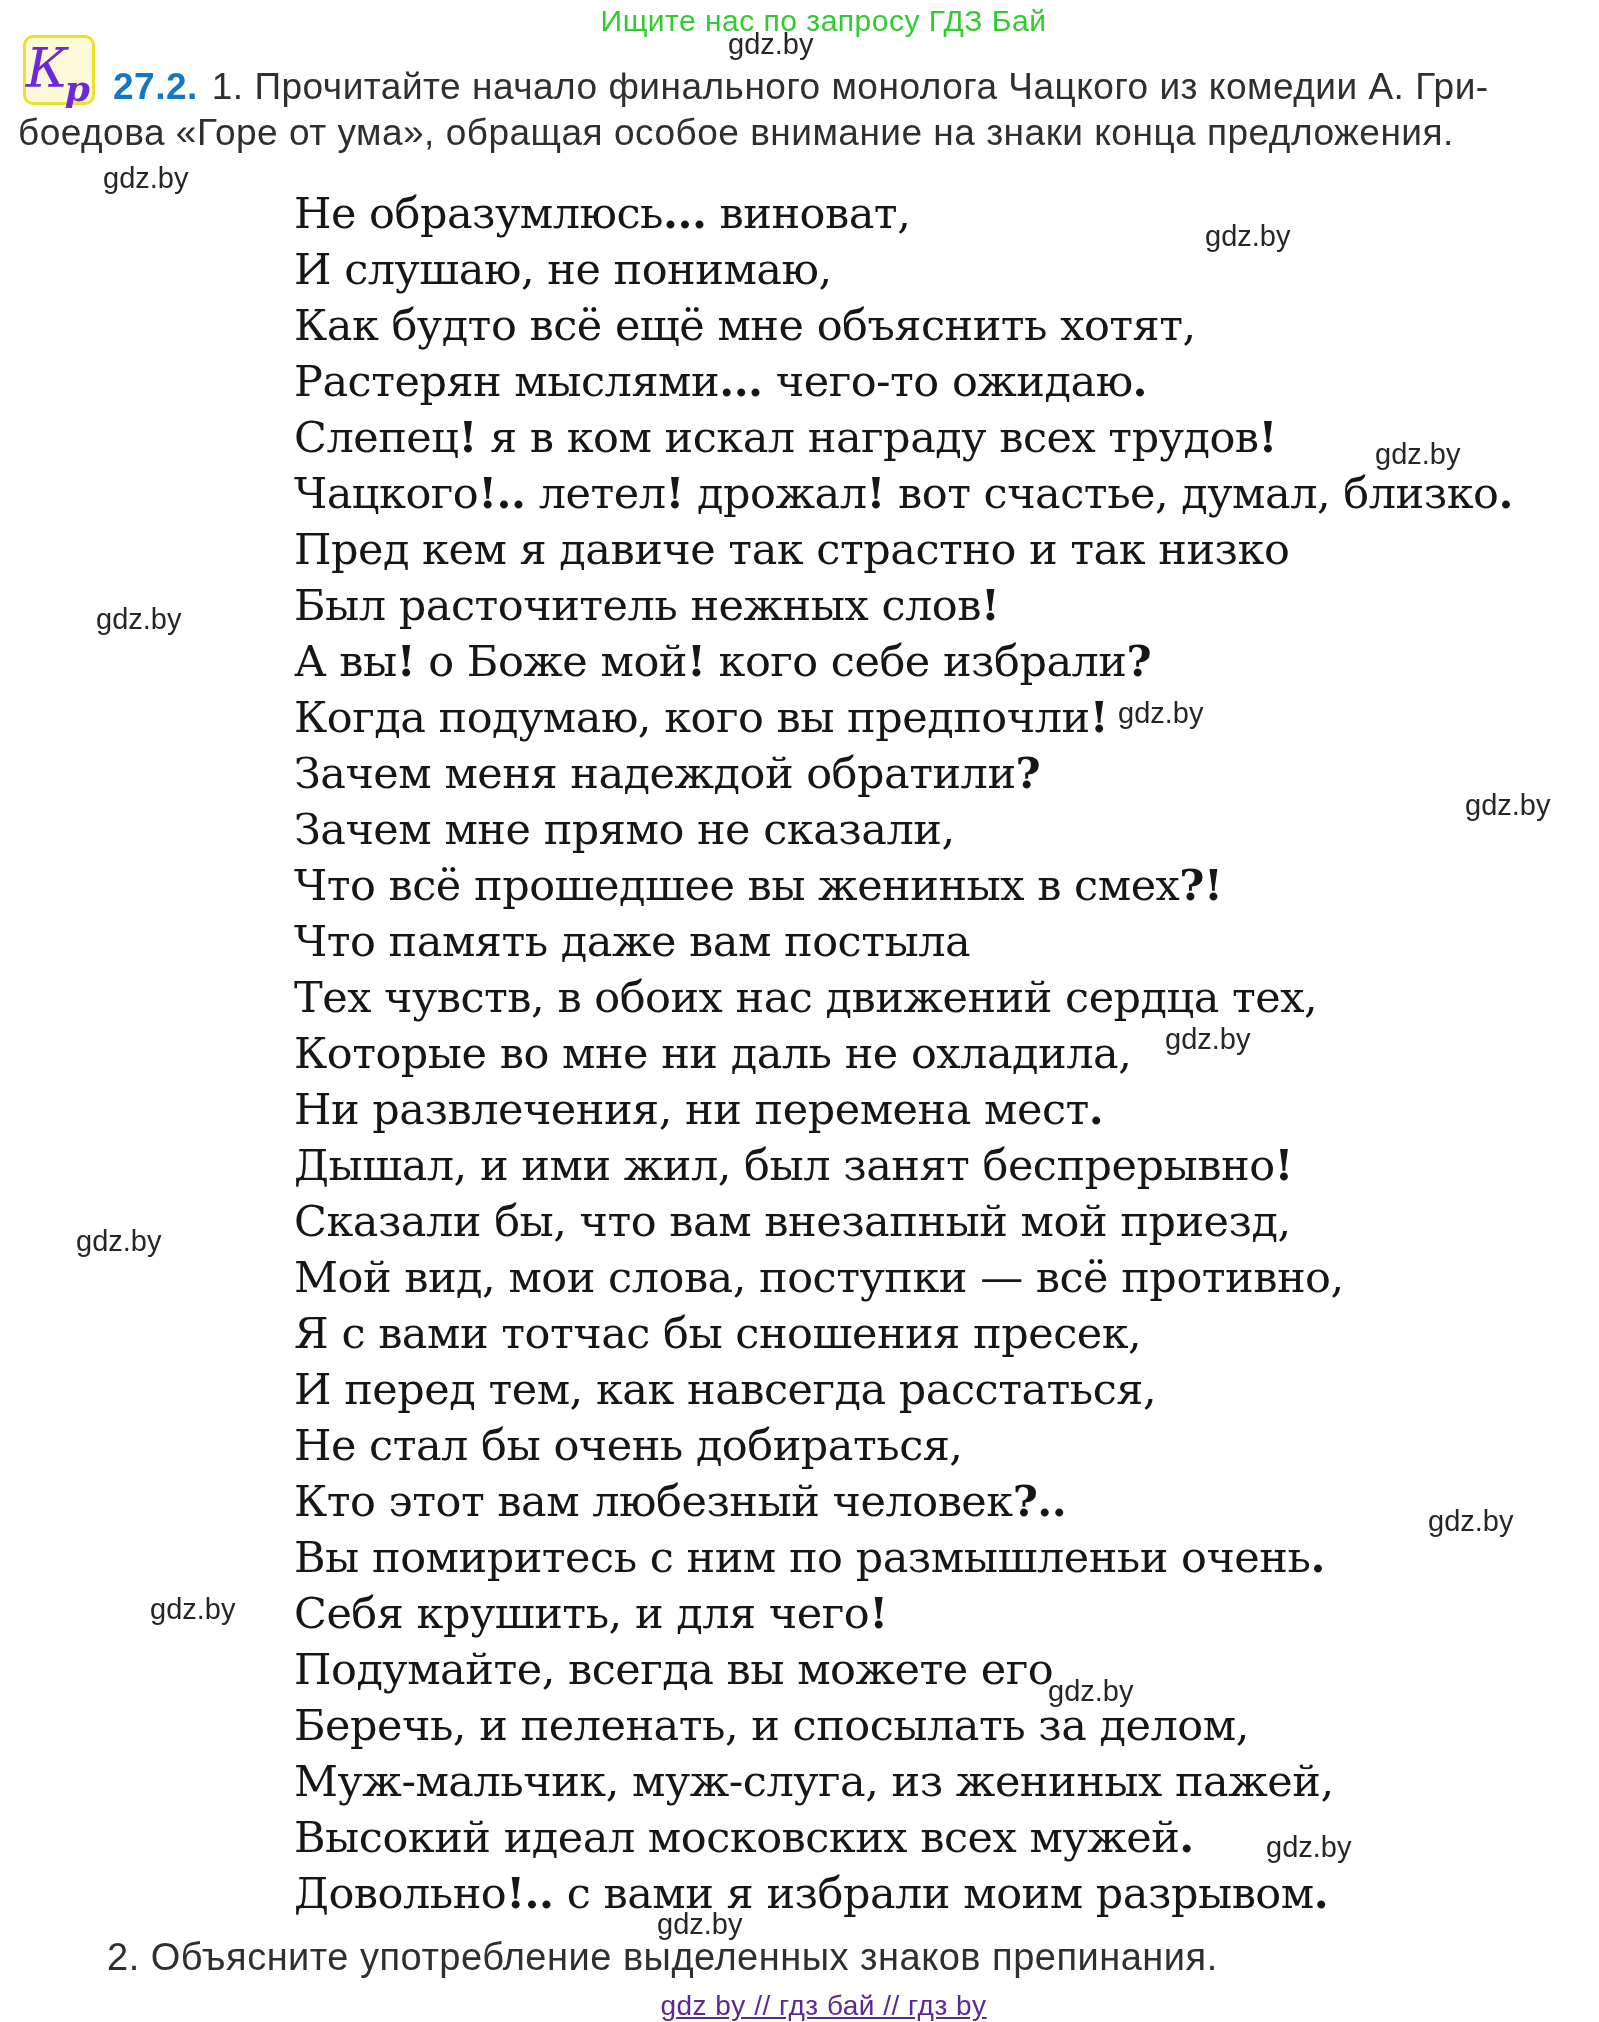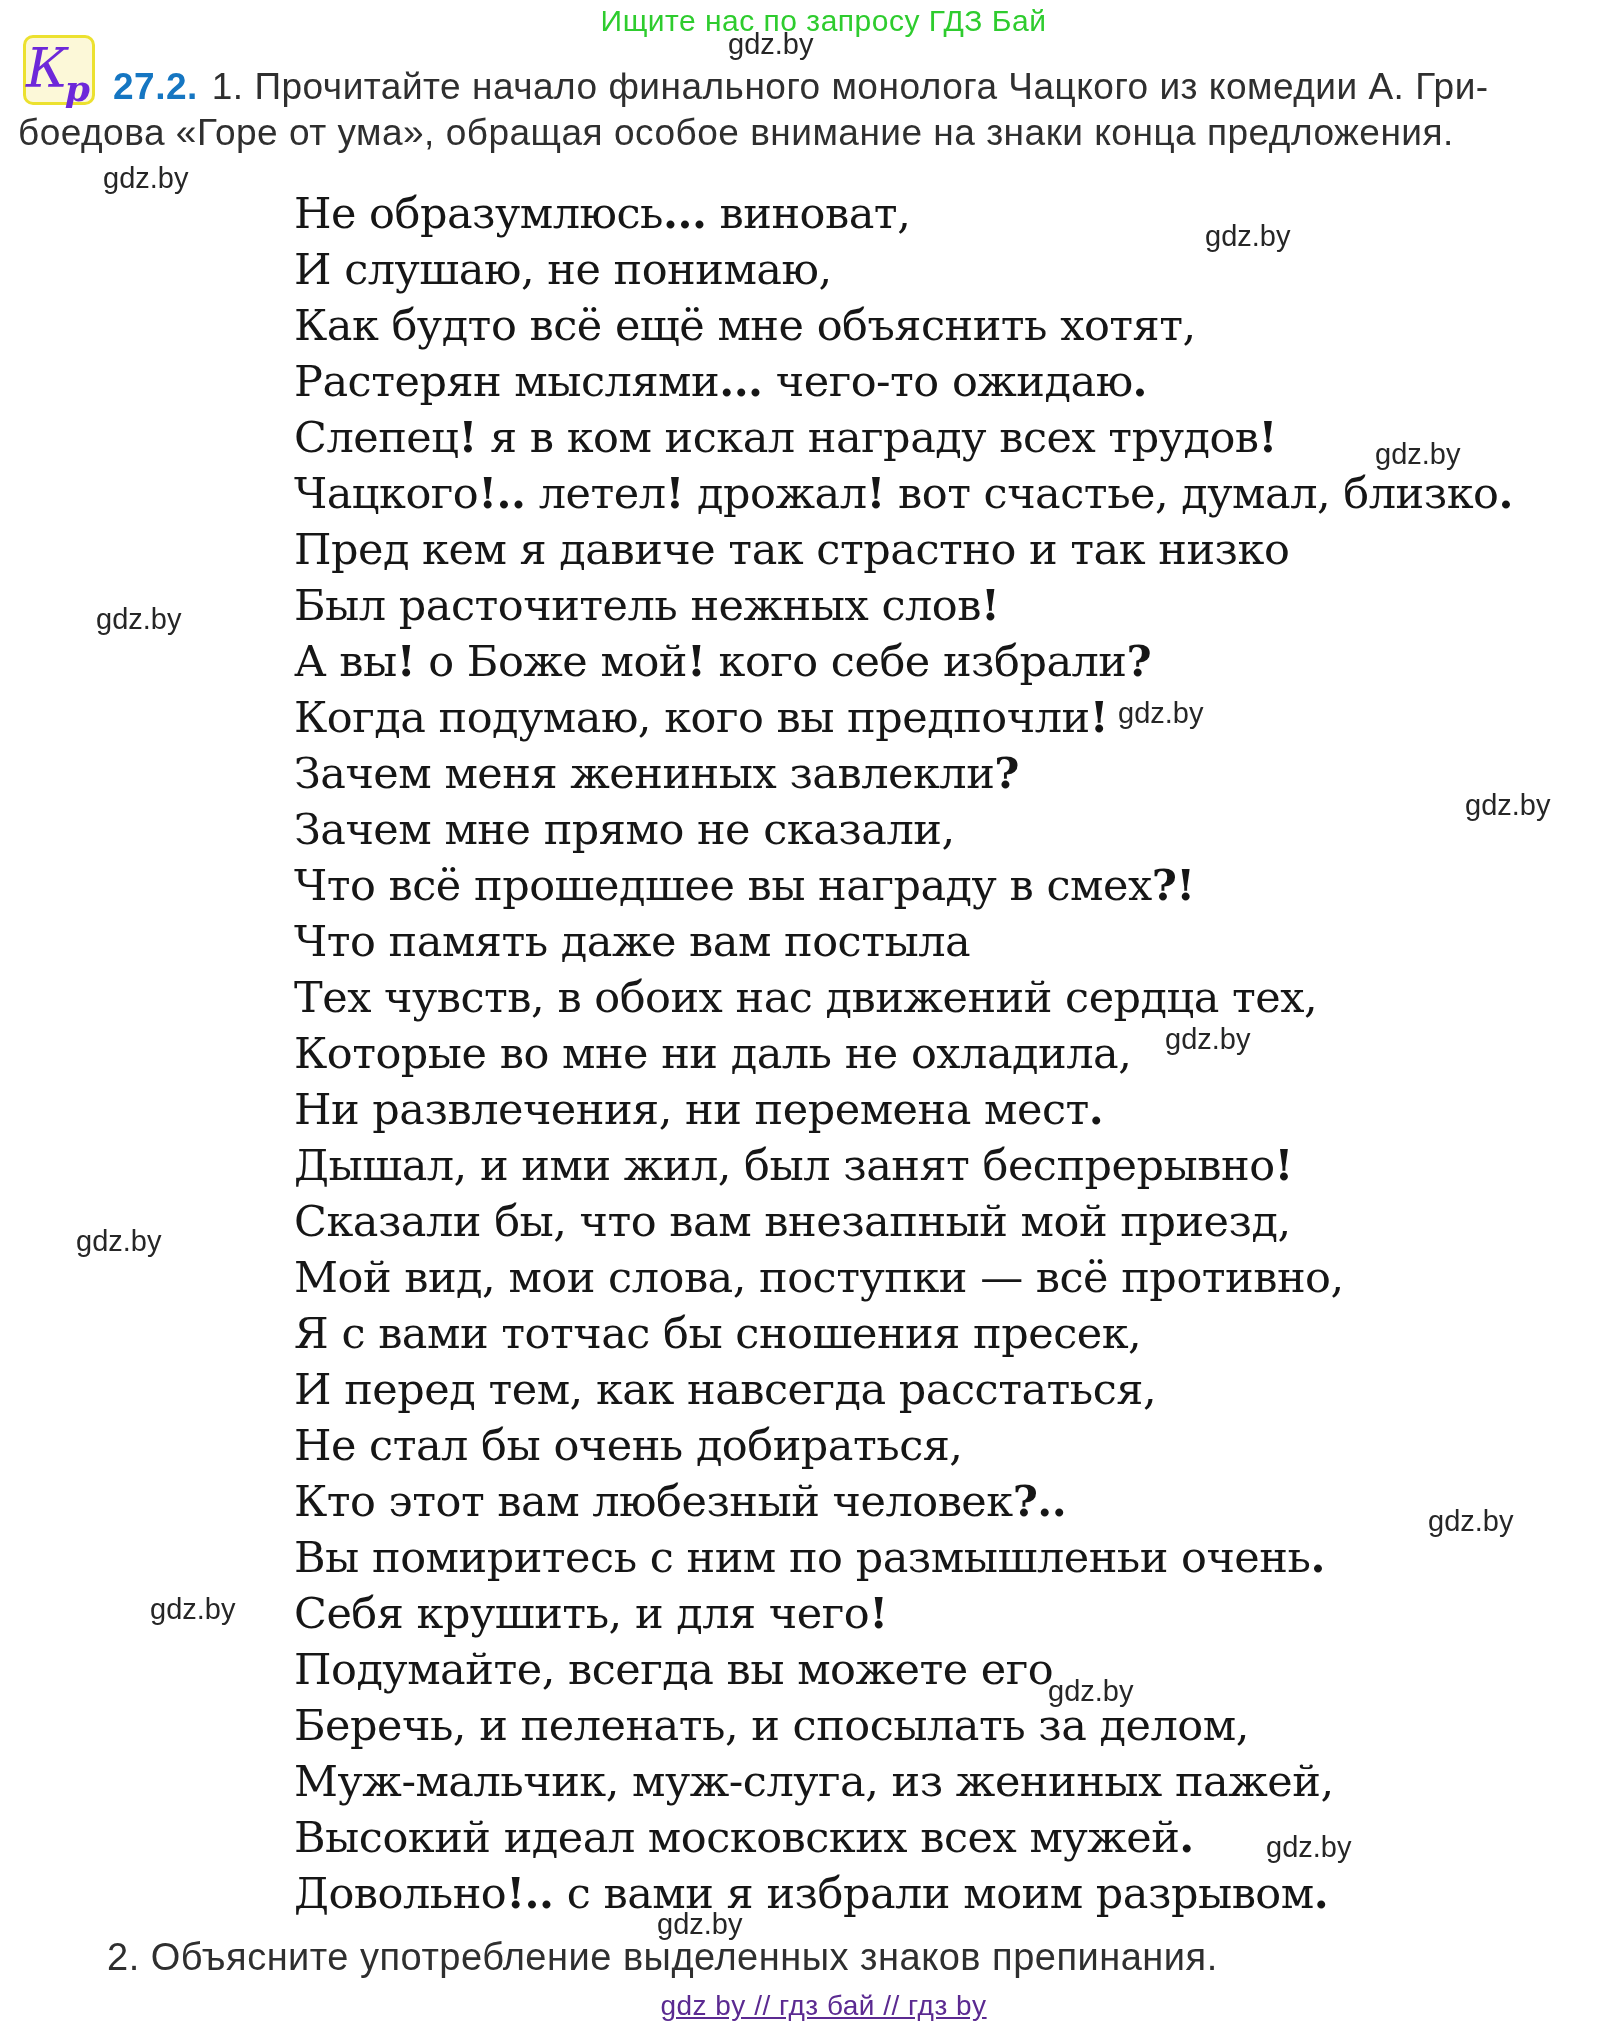--- a/index.html
+++ b/index.html
@@ -117,23 +117,23 @@
       <div class="pline"><span>Не образумлюсь</span><span class="hl">...</span><span> виноват,</span></div>
       <div class="pline"><span>И слушаю, не понимаю,</span></div>
       <div class="pline"><span>Как будто всё ещё мне объяснить хотят,</span></div>
       <div class="pline"><span>Растерян мыслями</span><span class="hl">...</span><span> чего-то ожидаю</span><span class="hl">.</span></div>
       <div class="pline"><span>Слепец</span><span class="hl">!</span><span> я в ком искал награду всех трудов</span><span class="hl">!</span></div>
       <div class="pline"><span>Чацкого</span><span class="hl">!..</span><span> летел</span><span class="hl">!</span><span> дрожал</span><span class="hl">!</span><span> вот счастье, думал, близко</span><span class="hl">.</span></div>
       <div class="pline"><span>Пред кем я давиче так страстно и так низко</span></div>
       <div class="pline"><span>Был расточитель нежных слов</span><span class="hl">!</span></div>
       <div class="pline"><span>А вы</span><span class="hl">!</span><span> о Боже мой</span><span class="hl">!</span><span> кого себе избрали</span><span class="hl">?</span></div>
       <div class="pline"><span>Когда подумаю, кого вы предпочли</span><span class="hl">!</span></div>
-      <div class="pline"><span>Зачем меня жениных завлекли</span><span class="hl">?</span></div>
+      <div class="pline"><span>Зачем меня надеждой обратили</span><span class="hl">?</span></div>
       <div class="pline"><span>Зачем мне прямо не сказали,</span></div>
-      <div class="pline"><span>Что всё прошедшее вы награду в смех</span><span class="hl">?!</span></div>
+      <div class="pline"><span>Что всё прошедшее вы жениных в смех</span><span class="hl">?!</span></div>
       <div class="pline"><span>Что память даже вам постыла</span></div>
       <div class="pline"><span>Тех чувств, в обоих нас движений сердца тех,</span></div>
       <div class="pline"><span>Которые во мне ни даль не охладила,</span></div>
       <div class="pline"><span>Ни развлечения, ни перемена мест</span><span class="hl">.</span></div>
       <div class="pline"><span>Дышал, и ими жил, был занят беспрерывно</span><span class="hl">!</span></div>
       <div class="pline"><span>Сказали бы, что вам внезапный мой приезд,</span></div>
       <div class="pline"><span>Мой вид, мои слова, поступки — всё противно,</span></div>
       <div class="pline"><span>Я с вами тотчас бы сношения пресек,</span></div>
       <div class="pline"><span>И перед тем, как навсегда расстаться,</span></div>
       <div class="pline"><span>Не стал бы очень добираться,</span></div>

